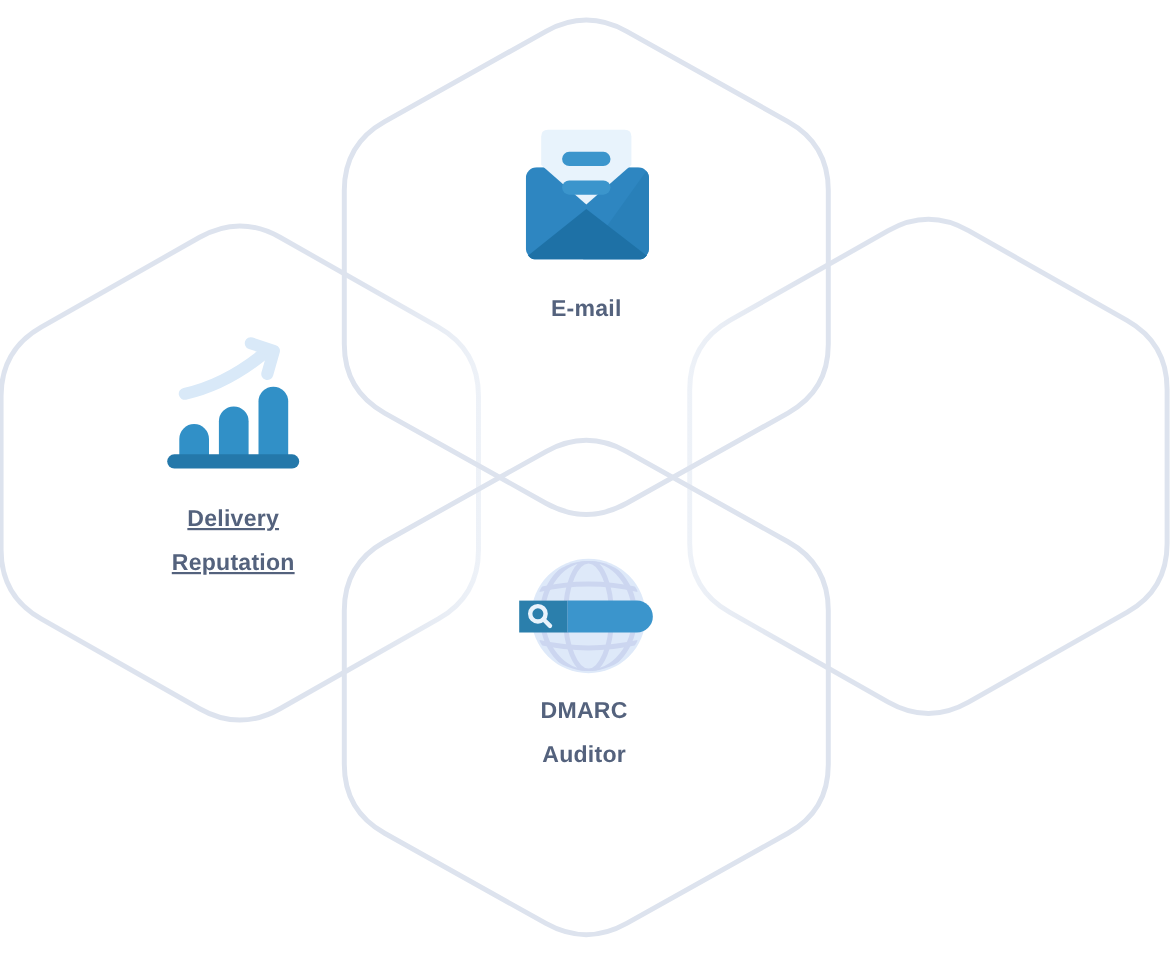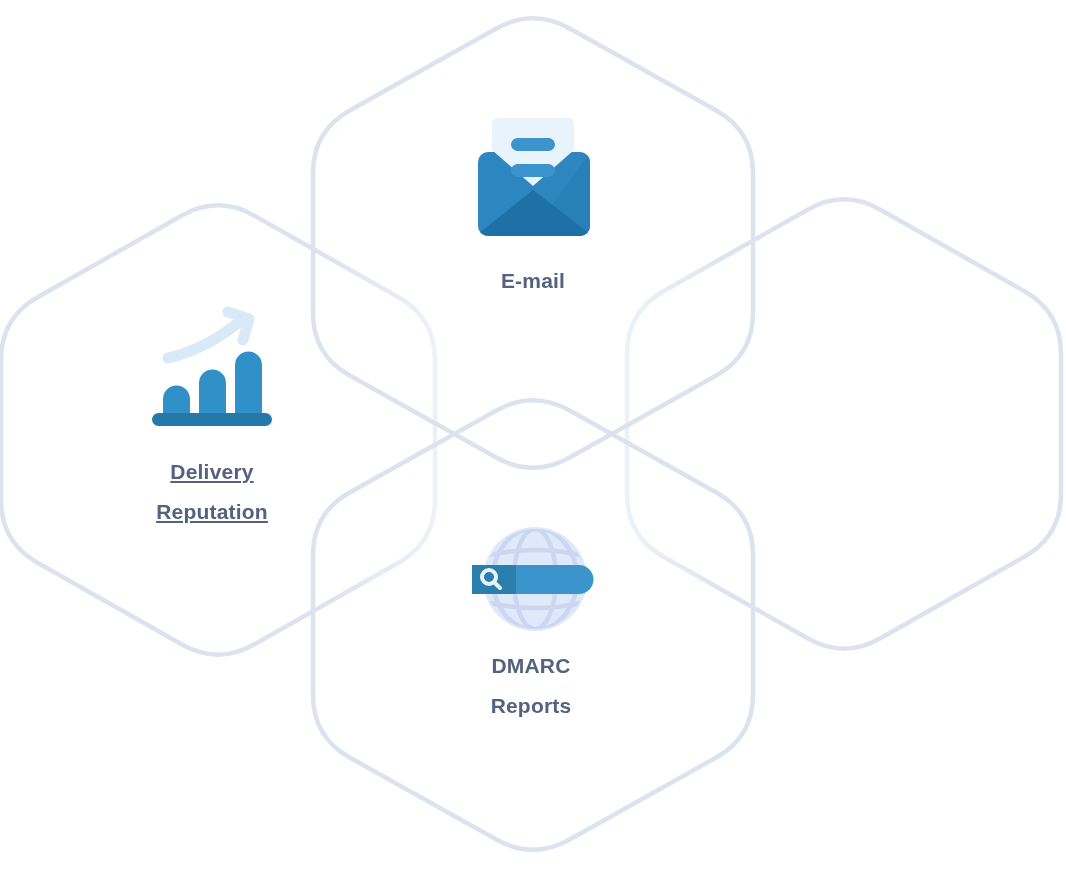--- a/index.html
+++ b/index.html
@@ -83,21 +83,21 @@
       </g>
       <rect x="4" y="113" width="120" height="13" rx="6.5" fill="#2478aa"></rect>
     </svg>
     <div class="label" style="top:158px;text-decoration:underline;">
       <div>Delivery</div>
       <div>Reputation</div>
     </div>
   </div>
 
 
-  <div class="feature" style="left:381px;top:516px;height:226px;text-decoration:underline;">
+  <div class="feature" style="left:381px;top:497px;height:226px;text-decoration:underline;">
     <svg class="icon" style="left:87px;top:6px;" width="130" height="116" viewBox="0 0 130 116">
       <defs>
         <clipPath id="globeClip">
             <circle cx="67" cy="57" r="50"></circle>
           </clipPath>
       </defs>
       <circle cx="67" cy="57" r="52" fill="#dee9f9"></circle>
       <g clip-path="url(#globeClip)" fill="none" stroke-width="4.5" stroke="#ccd6f0">
         <ellipse cx="67" cy="57" rx="21" ry="50"></ellipse>
         <ellipse cx="67" cy="57" rx="42" ry="51"></ellipse>
@@ -106,17 +106,17 @@
       </g>
       <rect x="4" y="43" width="44" height="29" fill="#2b7fac"></rect>
       <path d="M48,43 H111 A14.5,14.5 0 0 1 111,72 H48 Z" fill="#3b95cc"></path>
       <g fill="none" stroke-width="4" stroke-linecap="round" stroke="#e8f3fc">
         <circle cx="21" cy="55" r="7"></circle>
         <path d="M26,60 L32,66"></path>
       </g>
     </svg>
     <div class="label" style="top:130px;">
       <div>DMARC</div>
-      <div>Reports</div>
+      <div>Auditor</div>
     </div>
   </div>
 
 </div>
 
 </body></html>

